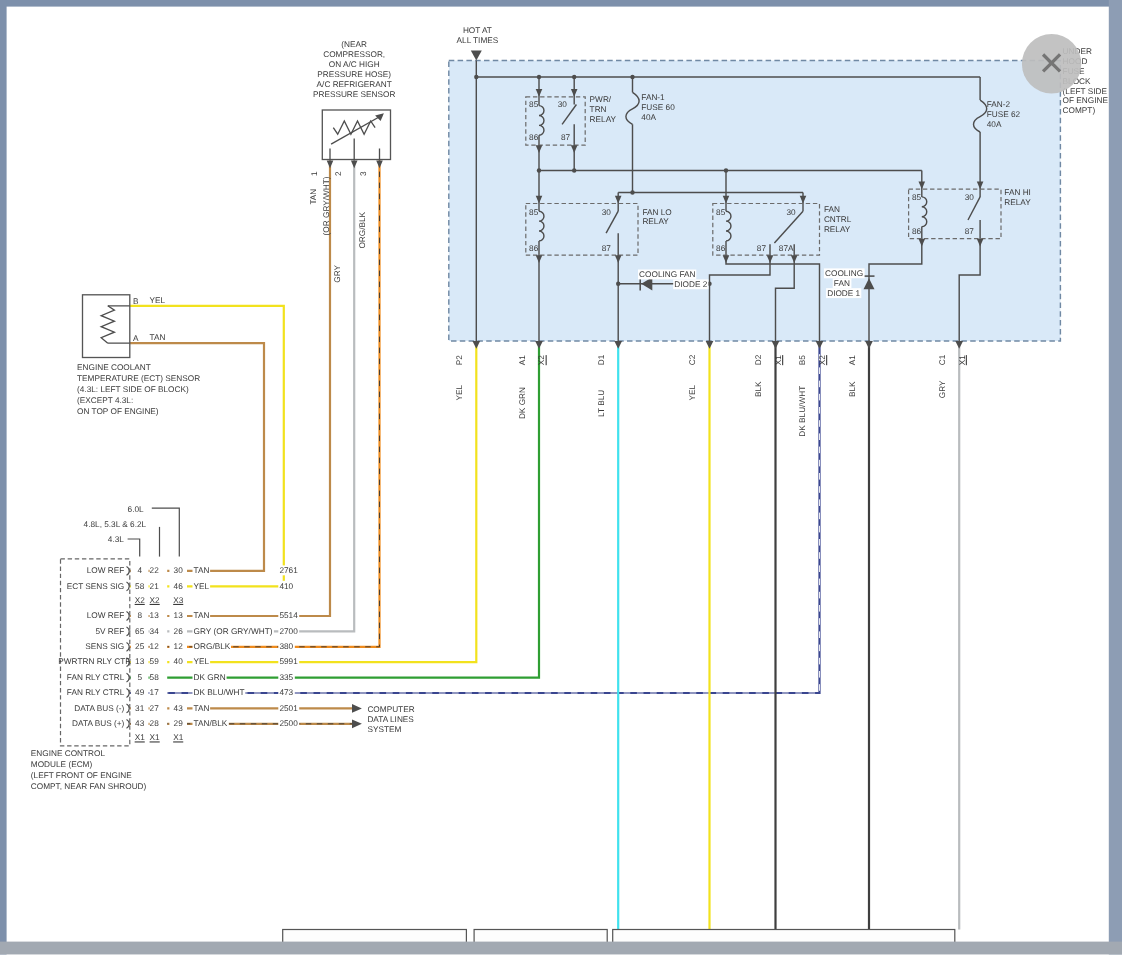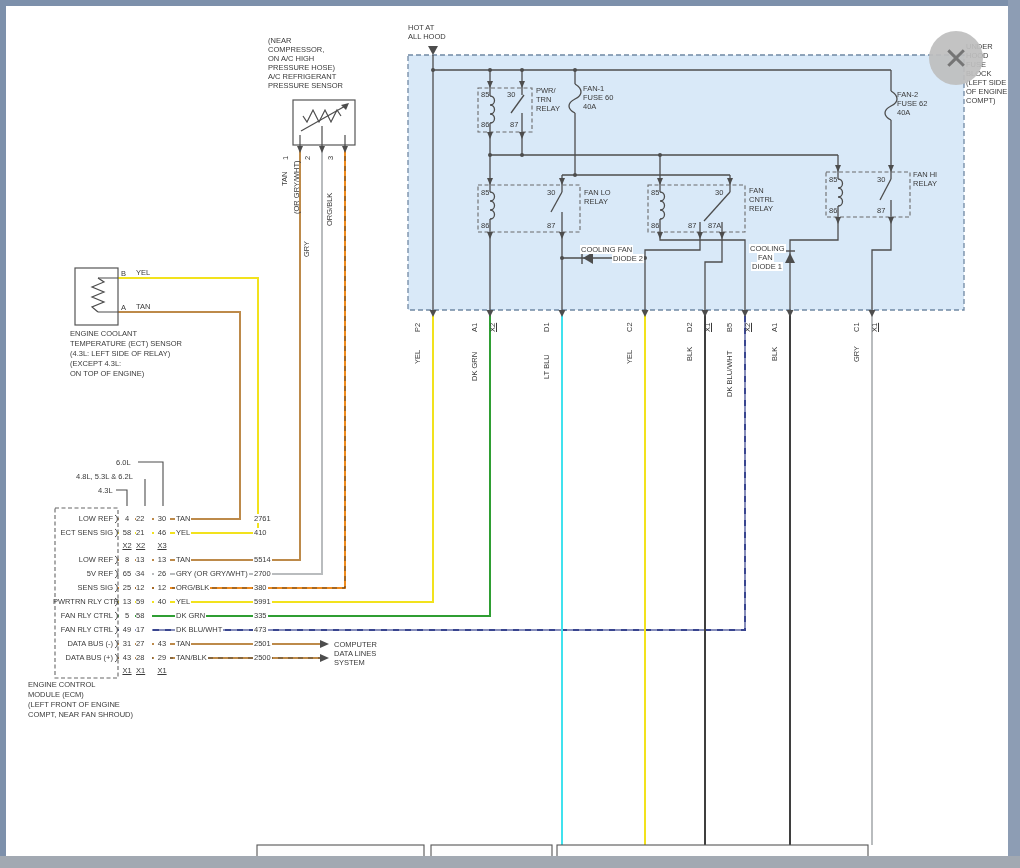--- a/index.html
+++ b/index.html
@@ -2,21 +2,21 @@
 <html><head>
 <meta charset="utf-8">
 <style>
   html,body{margin:0;padding:0;background:#fff}
   #wrap{position:relative;width:1020px;height:868px;background:#ffffff;overflow:hidden;
         font-family:"Liberation Sans","DejaVu Sans",sans-serif}
   svg.layer{position:absolute;left:0;top:0;z-index:1}
   .lbl{position:absolute;font-size:7.5px;line-height:9px;color:#3a3a3a;white-space:nowrap;z-index:3}
   .v{transform:rotate(-90deg);transform-origin:0 100%}
   .u{text-decoration:underline}
-  .ctr{text-align:left}
+  .ctr{text-align:center}
   .bg{background:#fff;padding:0 1px}
   .row{position:absolute;left:119px;height:9px;z-index:3;font-size:7.5px;line-height:9px;color:#3a3a3a}
   .row span{position:absolute;top:0;height:9px;background:#fff;line-height:9px}
   .c1{left:0;width:16px;text-align:center}
   .c2{left:17px;width:16px;}
   .c3{left:35px;width:16px;text-align:center}
   .cc{left:56px;white-space:nowrap;padding:0 1px}
   .cr{left:134px;white-space:nowrap;padding:0 1px}
   .ecml{position:absolute;left:53px;width:60px;text-align:right;font-size:7.5px;line-height:9px;
         color:#3a3a3a;z-index:3;white-space:nowrap}
@@ -189,21 +189,21 @@
     </g>
 
     <g fill="#fdfdfd" stroke="#555555" stroke-width="1.1">
       <rect x="257" y="845" width="167" height="14"></rect>
       <rect x="431" y="845" width="121" height="14"></rect>
       <rect x="557" y="845" width="311" height="14"></rect>
     </g>
   </svg>
 
   <div class="lbl ctr" style="left:408px;top:23px;width:52px">HOT AT</div>
-  <div class="lbl ctr" style="left:408px;top:32px;width:52px">ALL HOOD</div>
+  <div class="lbl ctr" style="left:408px;top:32px;width:52px">ALL TIMES</div>
 
   <div class="lbl" style="left:966px;top:42px">UNDER</div>
   <div class="lbl" style="left:966px;top:51px">HOOD</div>
   <div class="lbl" style="left:966px;top:60px">FUSE</div>
   <div class="lbl" style="left:966px;top:69px">BLOCK</div>
   <div class="lbl" style="left:966px;top:78px">(LEFT SIDE</div>
   <div class="lbl" style="left:966px;top:87px">OF ENGINE</div>
   <div class="lbl" style="left:966px;top:96px">COMPT)</div>
 
   <div class="lbl" style="left:481px;top:90px">85</div>
@@ -285,21 +285,21 @@
   <div class="lbl v" style="left:301px;top:205px">(OR GRY/WHT)</div>
   <div class="lbl v" style="left:311px;top:248px">GRY</div>
   <div class="lbl v" style="left:334px;top:217px">ORG/BLK</div>
 
   <div class="lbl" style="left:121px;top:269px">B</div>
   <div class="lbl" style="left:136px;top:268px">YEL</div>
   <div class="lbl" style="left:121px;top:303px">A</div>
   <div class="lbl" style="left:136px;top:302px">TAN</div>
   <div class="lbl" style="left:70px;top:329px">ENGINE COOLANT</div>
   <div class="lbl" style="left:70px;top:339px">TEMPERATURE (ECT) SENSOR</div>
-  <div class="lbl" style="left:70px;top:349px">(4.3L: LEFT SIDE OF RELAY)</div>
+  <div class="lbl" style="left:70px;top:349px">(4.3L: LEFT SIDE OF BLOCK)</div>
   <div class="lbl" style="left:70px;top:359px">(EXCEPT 4.3L:</div>
   <div class="lbl" style="left:70px;top:369px">ON TOP OF ENGINE)</div>
 
   <div class="lbl" style="left:116px;top:458px">6.0L</div>
   <div class="lbl" style="left:76px;top:472px">4.8L, 5.3L &amp; 6.2L</div>
   <div class="lbl" style="left:98px;top:486px">4.3L</div>
 
   <div class="ecml" style="top:514px">LOW REF</div>
   <div class="ecml" style="top:528px">ECT SENS SIG</div>
   <div class="ecml" style="top:555px">LOW REF</div>

